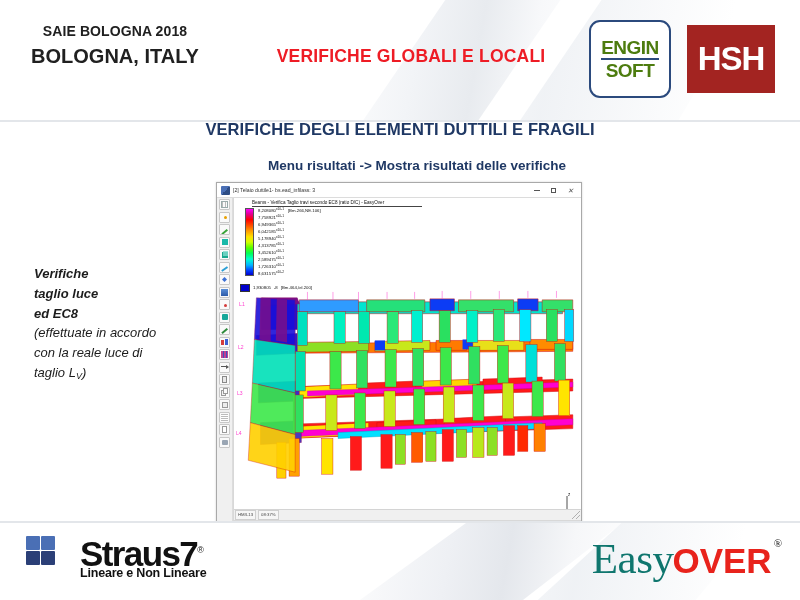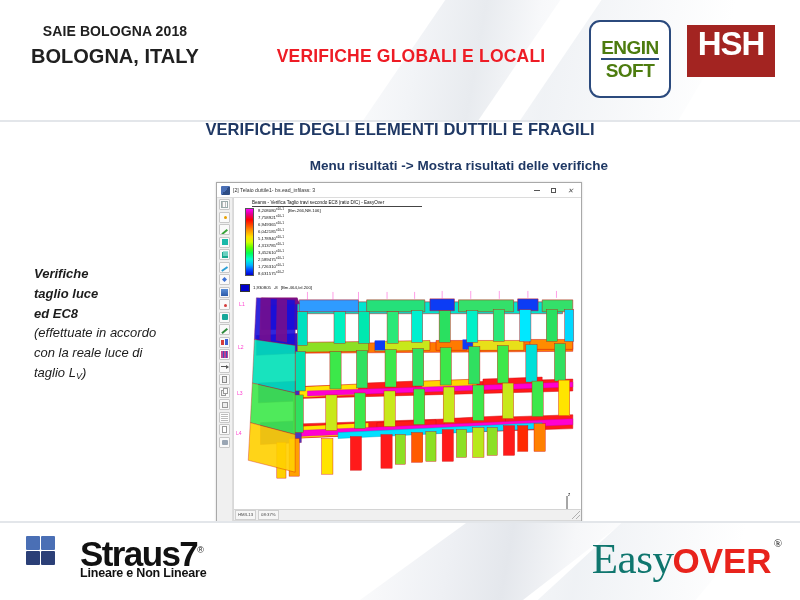--- a/index.html
+++ b/index.html
@@ -49,35 +49,35 @@
     display:flex;flex-direction:column;align-items:center;justify-content:center;
   }
   #enginsoft-logo .es-line{
     color:#4d7c0f;font-weight:bold;font-size:19px;letter-spacing:-.5px;
     line-height:1.02;font-family:"Liberation Sans",sans-serif;
   }
   #enginsoft-logo .es-bar{width:58px;height:2px;background:#2b4a7d;margin:1px 0;}
 
   
   #hsh-logo{
-    position:absolute;left:687px;top:25px;width:88px;height:52px;
-    background:#a32421;display:flex;justify-content:center;
+    position:absolute;left:687px;top:25px;width:88px;height:68px;
+    background:#a32421;display:flex;align-items:center;justify-content:center;
   }
   #hsh-logo span{
     color:#fff;font-weight:bold;font-size:33px;letter-spacing:-1px;
     font-family:"Liberation Sans",sans-serif;
   }
 
   
   .slide-h1{
     position:absolute;left:180px;top:120px;width:440px;text-align:center;
     color:#1f3864;font-size:16.5px;font-weight:bold;letter-spacing:.1px;
   }
   .slide-h2{
-    position:absolute;left:168px;top:158px;width:440px;text-align:right;
+    position:absolute;left:197px;top:158px;width:440px;text-align:center;
     color:#1f3864;font-size:13.5px;font-weight:bold;
   }
 
   
   #left-caption{
     position:absolute;left:34px;top:264px;width:180px;
     color:#1c1c1c;font-size:13px;font-style:italic;line-height:1.52;
   }
   #left-caption .strong{font-weight:bold;}
   #left-caption sub{font-size:9px;vertical-align:baseline;position:relative;top:2px;}

